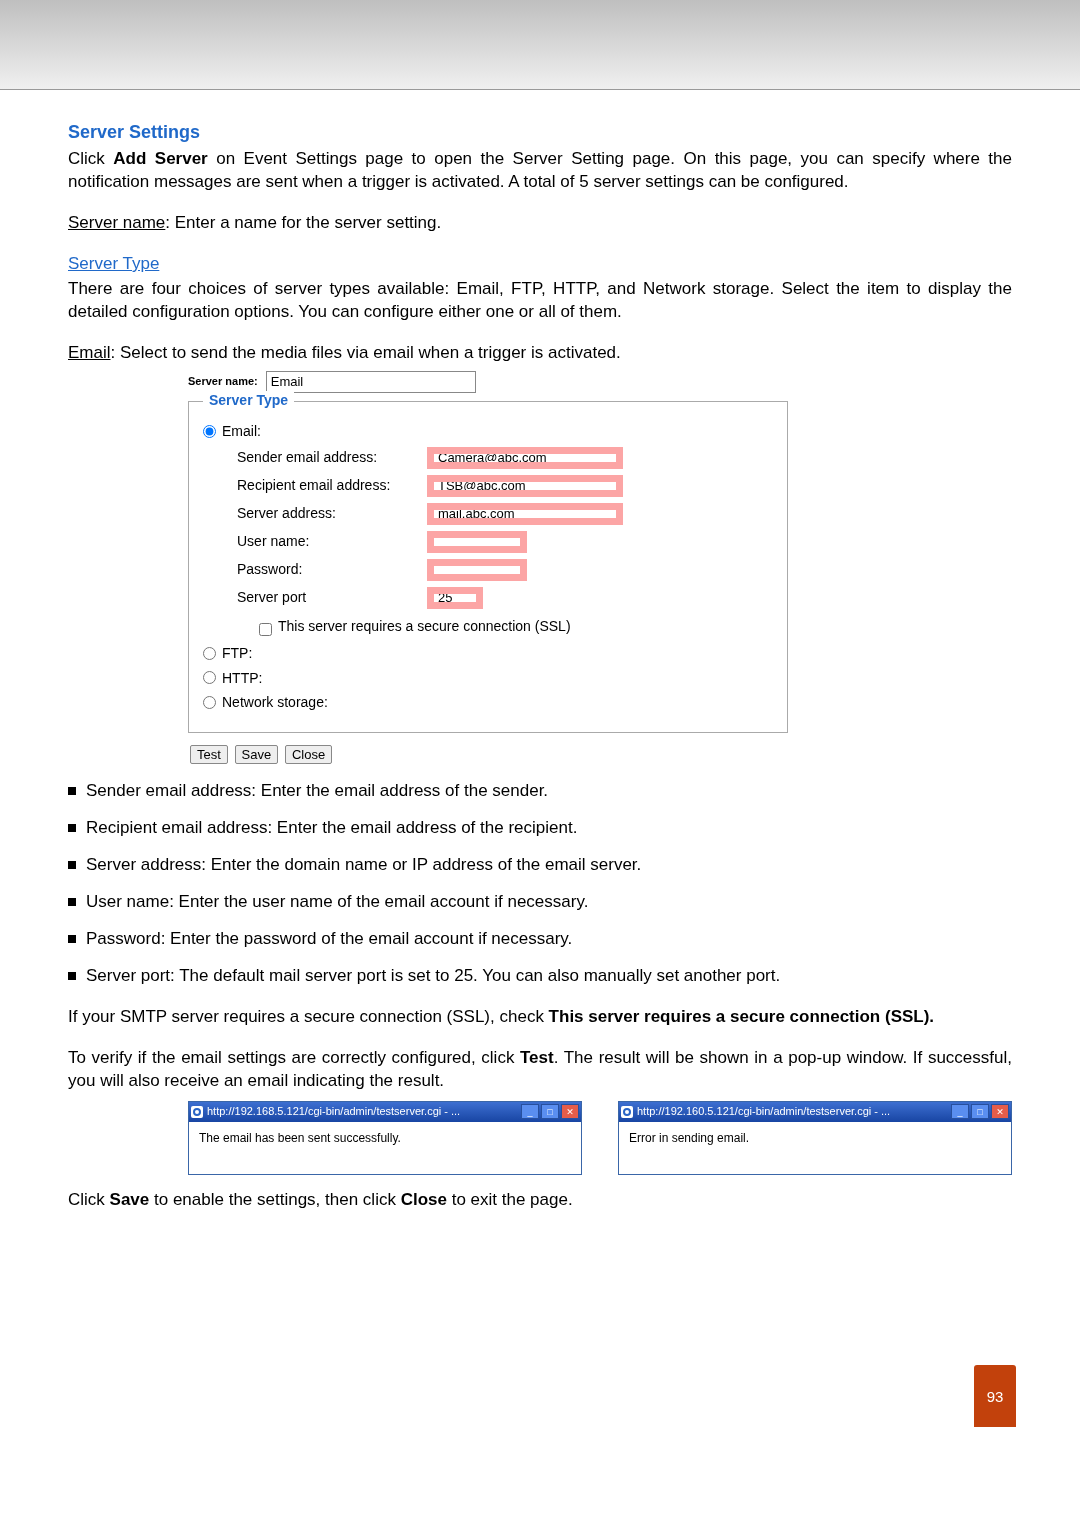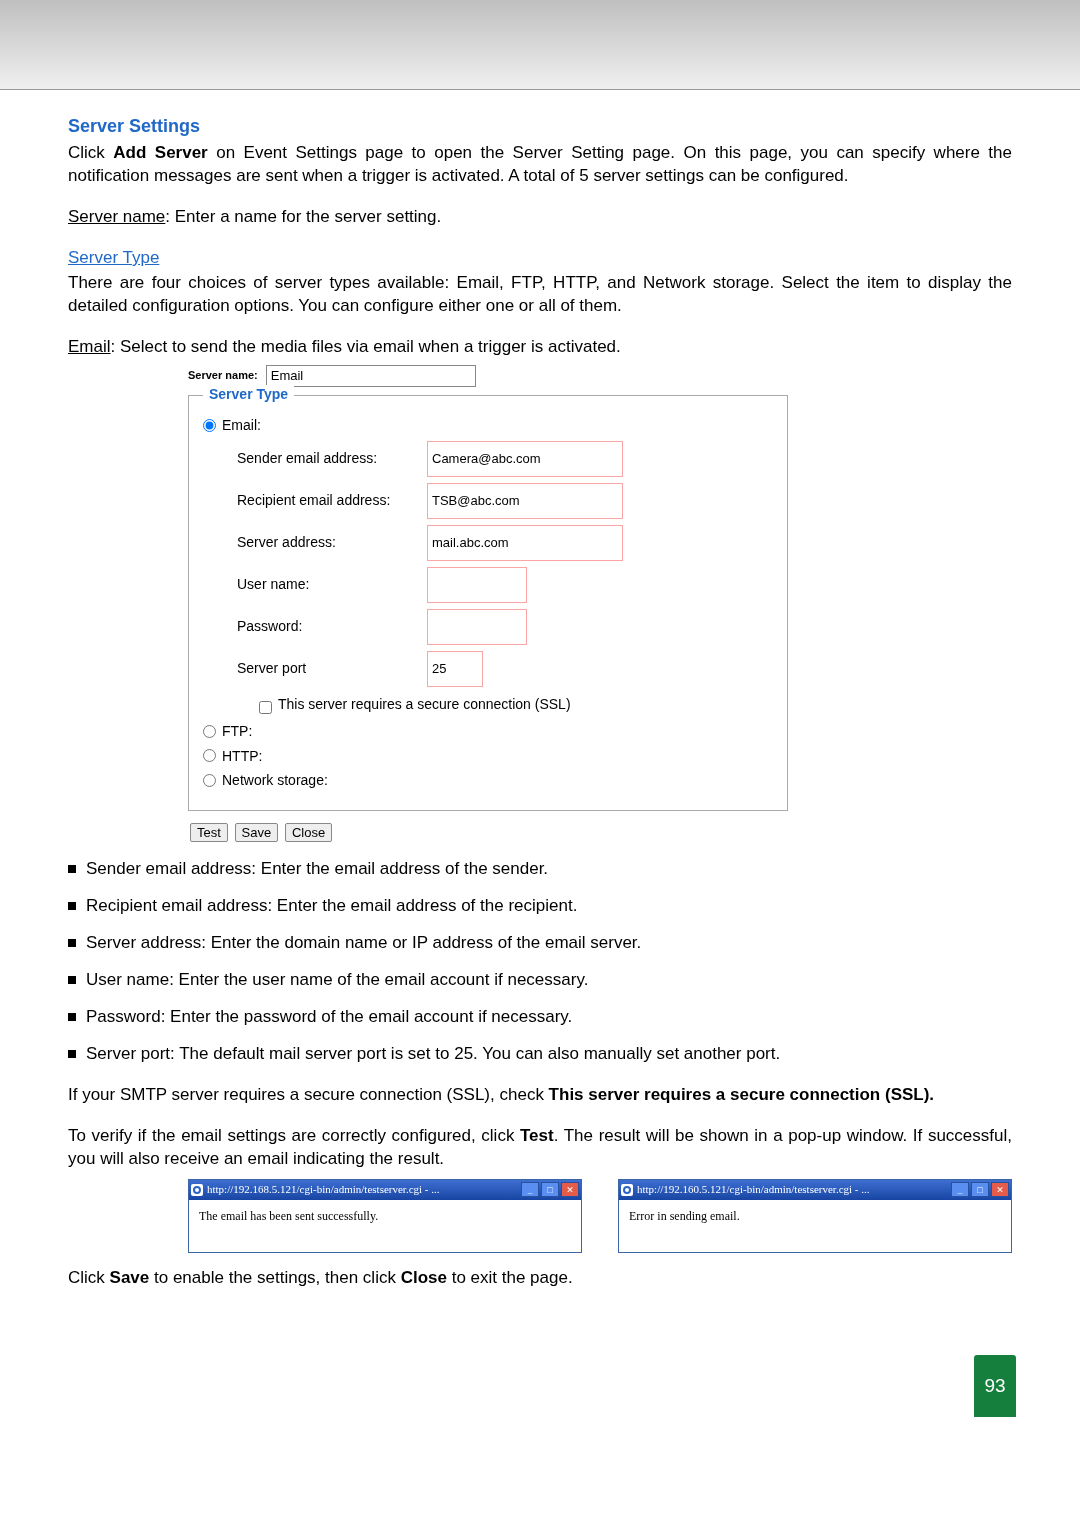--- a/index.html
+++ b/index.html
@@ -10,21 +10,21 @@
       background: #fff;
       position: relative;
     }
     .top-gradient {
       width: 100%;
       height: 90px;
       background: linear-gradient(to bottom, #bfbfbf 0%, #f0f0f0 100%);
       border-bottom: 1px solid #999;
     }
     .content {
-      padding: 24px 68px 0 68px;
+      padding: 30px 68px 0 68px;
       font-size: 17px;
       line-height: 1.35;
       color: #000;
     }
     .section-title {
       color: #2069c9;
       font-weight: bold;
       font-size: 18px;
       margin-bottom: 4px;
     }
@@ -72,22 +72,22 @@
     }
     .radio-row { display: flex; align-items: center; font-size: 14px; margin: 6px 0; }
     .radio-row input[type="radio"] { margin-right: 6px; }
     .frow {
       display: flex;
       align-items: center;
       margin: 6px 0 6px 34px;
     }
     .flabel { font-size: 14px; width: 190px; }
     .finput {
-      height: 36px;
-      border: 1px solid #fca5a5;
+      height: 22px;
+      border: 7px solid #fca5a5;
       font-size: 13px;
       padding: 1px 4px;
       width: 196px;
       background:#fff;
     }
     .finput.short { width: 100px; }
     .finput.tiny { width: 56px; }
     .ssl-row {
       display: flex;
       align-items: flex-end;
@@ -108,21 +108,20 @@
     .bullet-list { margin: 10px 0 18px 0; }
     .bullet-item { display: flex; margin-bottom: 14px; }
     .bullet-sq {
       width: 8px; height: 8px; background: #000; margin: 7px 10px 0 0; flex-shrink:0;
     }
     .popup-row { display: flex; gap: 36px; margin: 8px 0 14px 120px; }
     .popup {
       width: 395px;
       border: 1px solid #3a66a8;
       background: #fff;
-      font-family: Liberation Serif, serif;
     }
     .titlebar {
       background: linear-gradient(to bottom, #3d6fd1, #1845a3);
       height: 20px;
       display: flex;
       align-items: center;
       padding: 0 2px;
       color: #fff;
       font-size: 11px;
       justify-content: space-between;
@@ -143,29 +142,29 @@
       font-size: 9px; color: #fff;
     }
     .win-btn.close { background: #e55d4a; }
     .popup-body {
       padding: 8px 10px 28px 10px;
       font-size: 12px;
     }
     .page-num {
       position: absolute;
       right: 64px;
-      bottom: 110px;
-      background: #15803d;
+      bottom: 100px;
+      background: #c2410c;
       color: #fff;
       width: 42px;
       height: 62px;
       display: flex;
       align-items: center;
       justify-content: center;
-      font-size: 19px;
+      font-size: 15px;
       border-radius: 3px 3px 0 0;
     }
   </style>
 </head>
 <body>
 
 <div class="top-gradient"></div>
 
 <div class="content">
 

